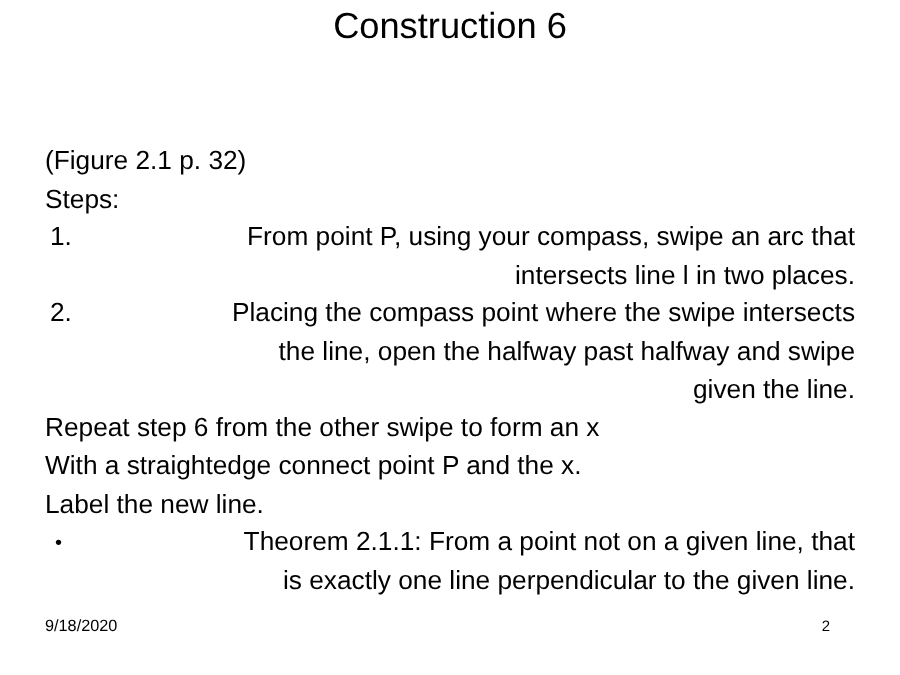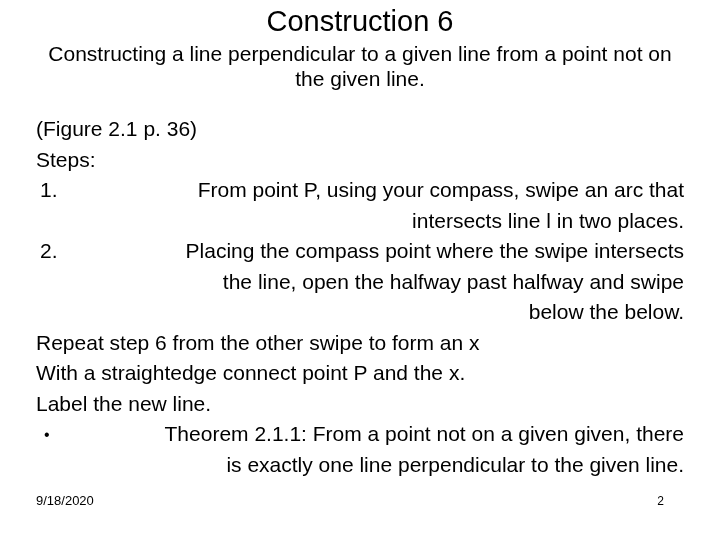--- a/index.html
+++ b/index.html
@@ -118,54 +118,53 @@
     text-align: right;
   }
 </style>
 </head>
 <body>
 
 <div class="slide">
 
   <div class="title-block">
     <div class="slide-title">Construction 6</div>
-    <div class="slide-subtitle">Constructing a line perpendicular to a given line from a point not on the given line.</div>
   </div>
 
   <div class="body-block">
 
-    <div class="body-line">(Figure 2.1 p. 36)</div>
+    <div class="body-line">(Figure 2.1 p. 32)</div>
 
     <div class="body-line">Steps:</div>
 
     <div class="list-item">
       <span class="marker">1.</span>
       <span class="item-text">
         <span class="frag">From point P, using your compass, swipe an arc that</span>
         <span class="frag">intersects line l in two places.</span>
       </span>
     </div>
 
     <div class="list-item">
       <span class="marker">2.</span>
       <span class="item-text">
         <span class="frag">Placing the compass point where the swipe intersects</span>
         <span class="frag">the line, open the halfway past halfway and swipe</span>
-        <span class="frag">below the below.</span>
+        <span class="frag">given the line.</span>
       </span>
     </div>
 
     <div class="body-line">Repeat step 6 from the other swipe to form an x</div>
     <div class="body-line">With a straightedge connect point P and the x.</div>
     <div class="body-line">Label the new line.</div>
 
     <div class="list-item bullet-item">
       <span class="marker">•</span>
       <span class="item-text">
-        <span class="frag">Theorem 2.1.1:  From a point not on a given given, there</span>
+        <span class="frag">Theorem 2.1.1:  From a point not on a given line, that</span>
         <span class="frag">is exactly one line perpendicular to the given line.</span>
       </span>
     </div>
 
   </div>
 
   <div class="footer">
     <div class="footer-date">9/18/2020</div>
     <div class="footer-page">2</div>
   </div>

